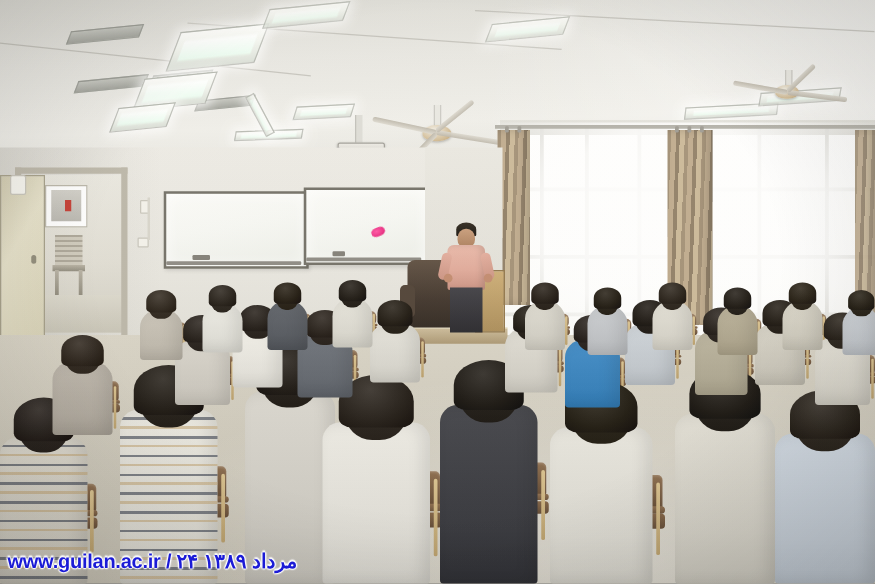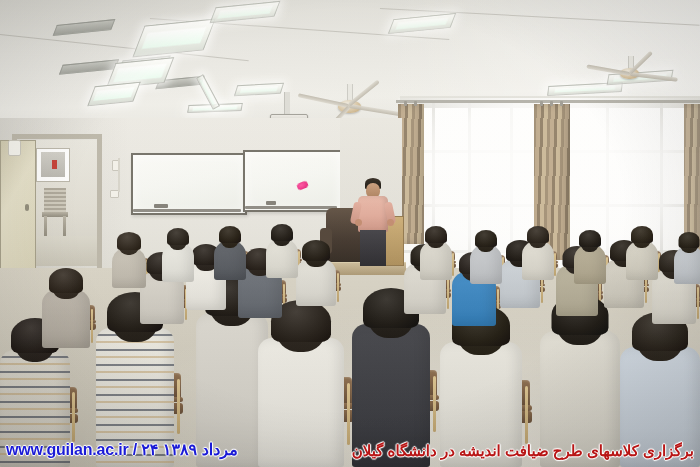--- a/index.html
+++ b/index.html
@@ -824,16 +824,15 @@
         <div class="head" style="width: 17.64px; height: 19px; top: 2px; background: linear-gradient(rgb(43, 37, 27), rgb(25, 19, 9));"></div>
         <div class="hair" style="width: 21px; height: 16px; top: 0px; background: radial-gradient(at 42% 28%, rgb(55, 49, 39) 0%, rgb(25, 19, 9) 62%, rgb(7, 1, 0) 100%);"></div>
       </div>
     </div>
 
   <div class="warm"></div>
   <div class="vignette"></div>
 
   <div class="caption">
     <span class="cap-left">www.guilan.ac.ir / ۲۴ مرداد ۱۳۸۹</span>
-    <span class="cap-right">برگزاری کلاسهای طرح ضیافت اندیشه در دانشگاه گیلان</span>
   </div>
 
 </div>
 
 </body></html>

